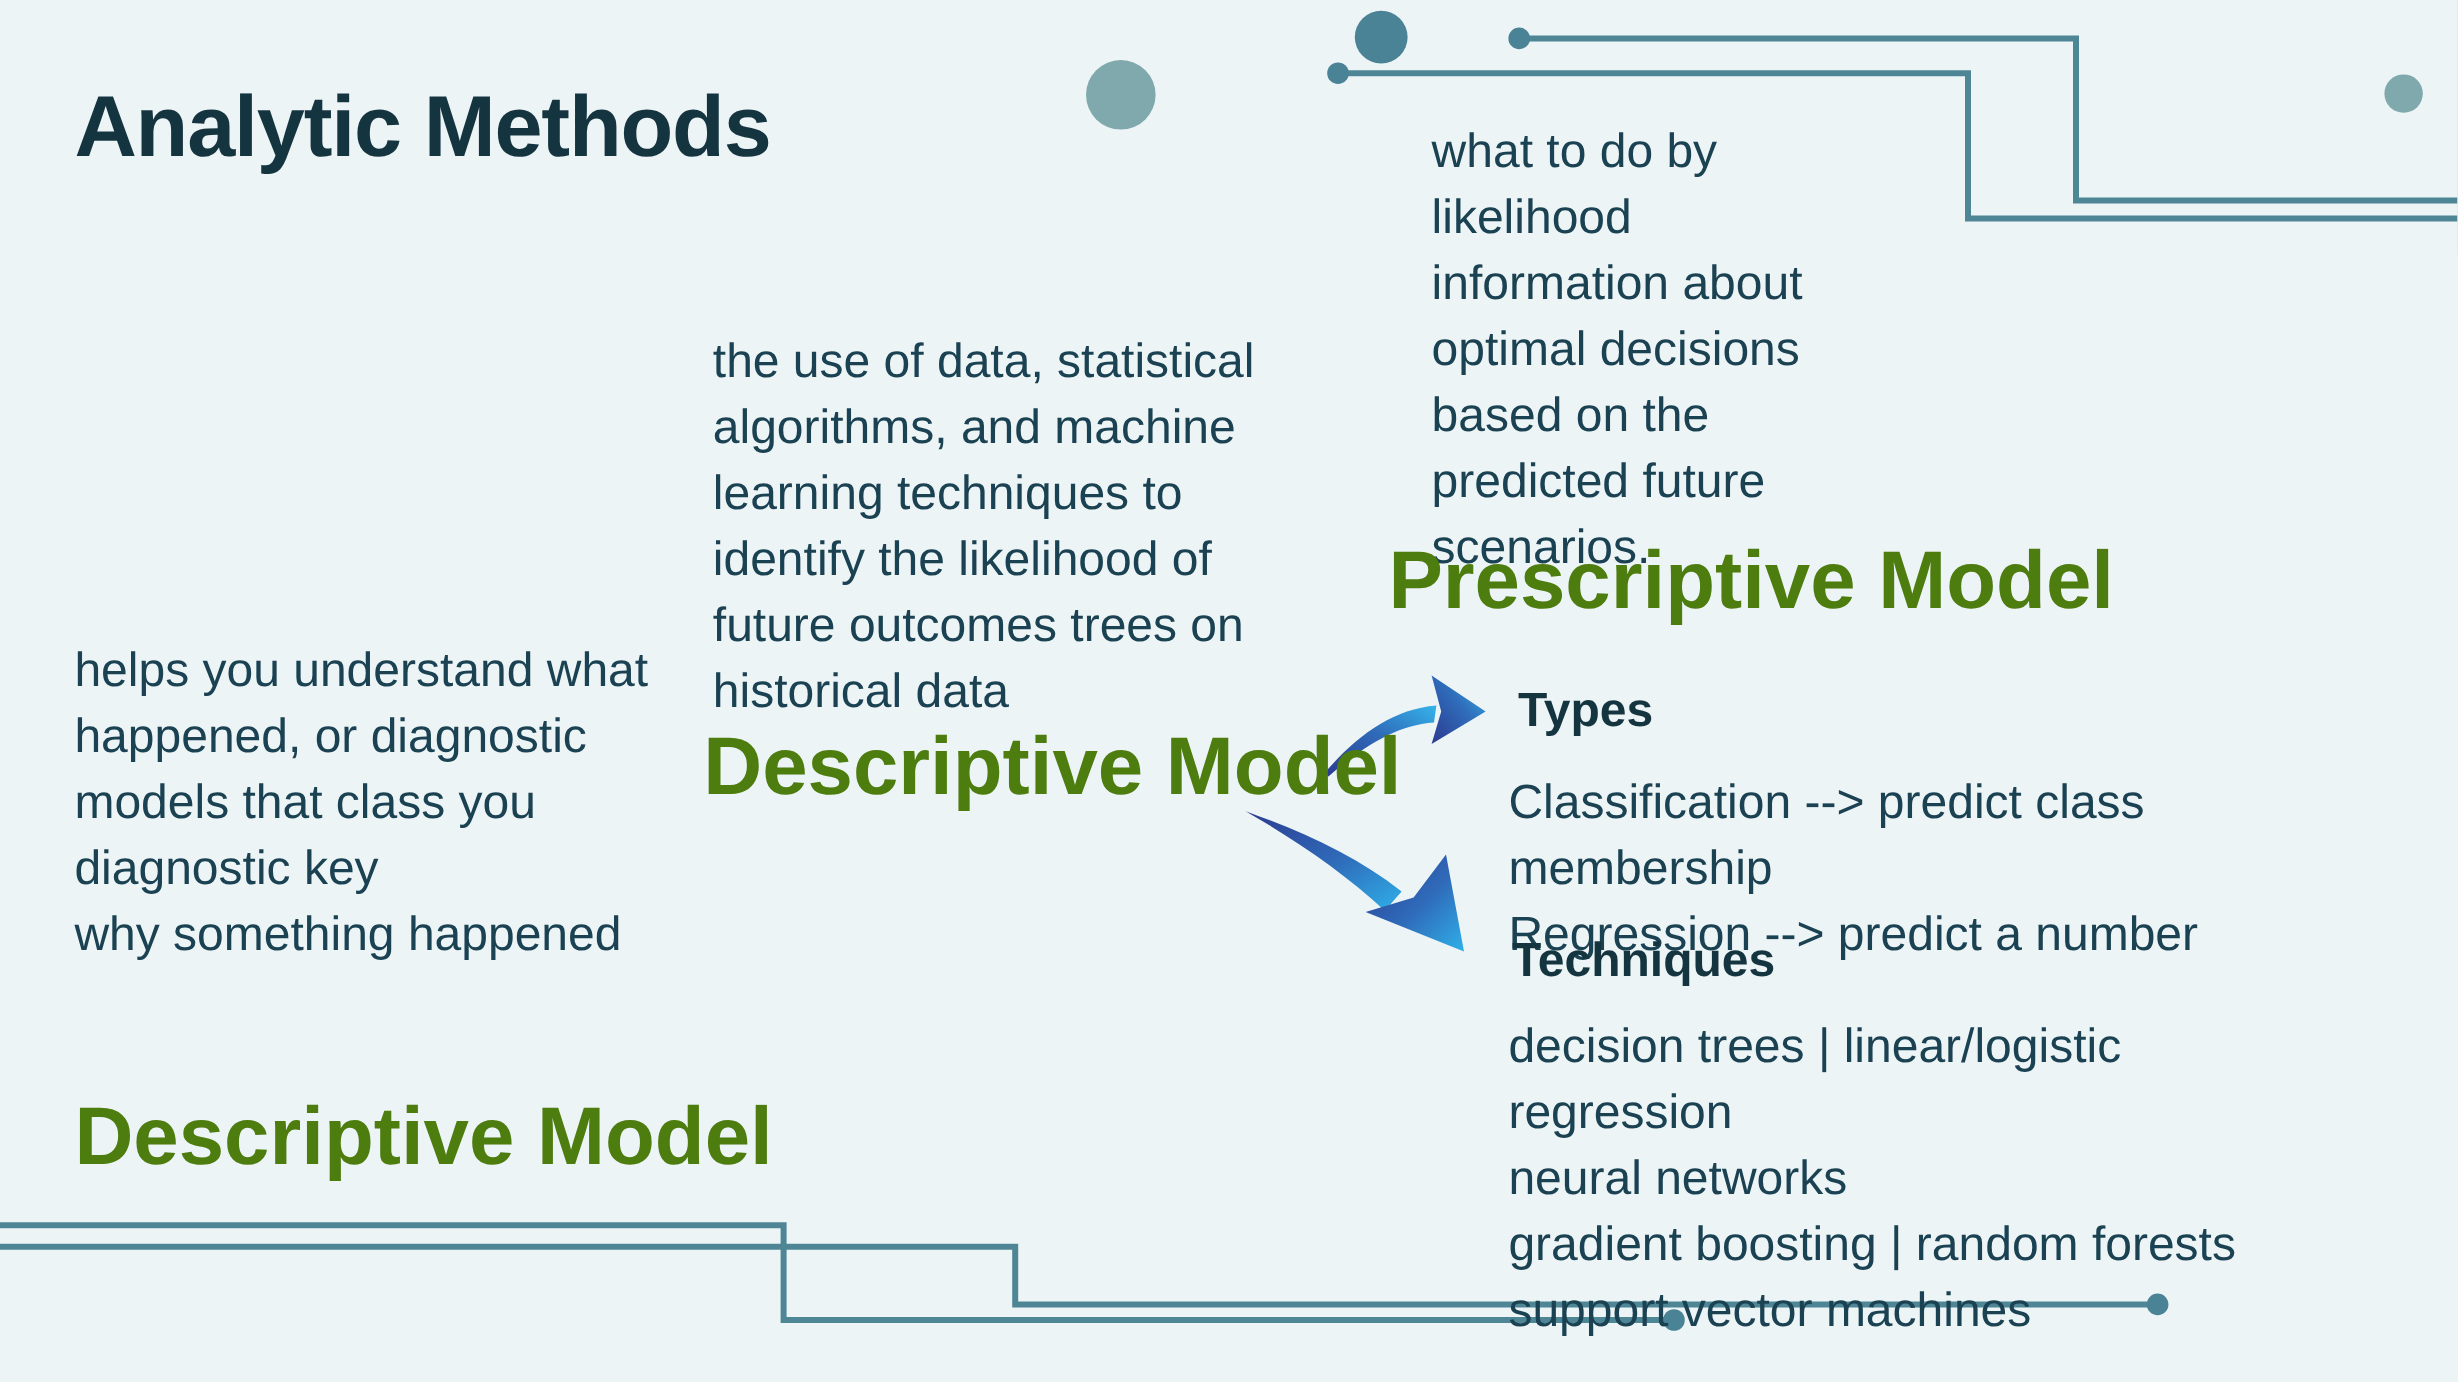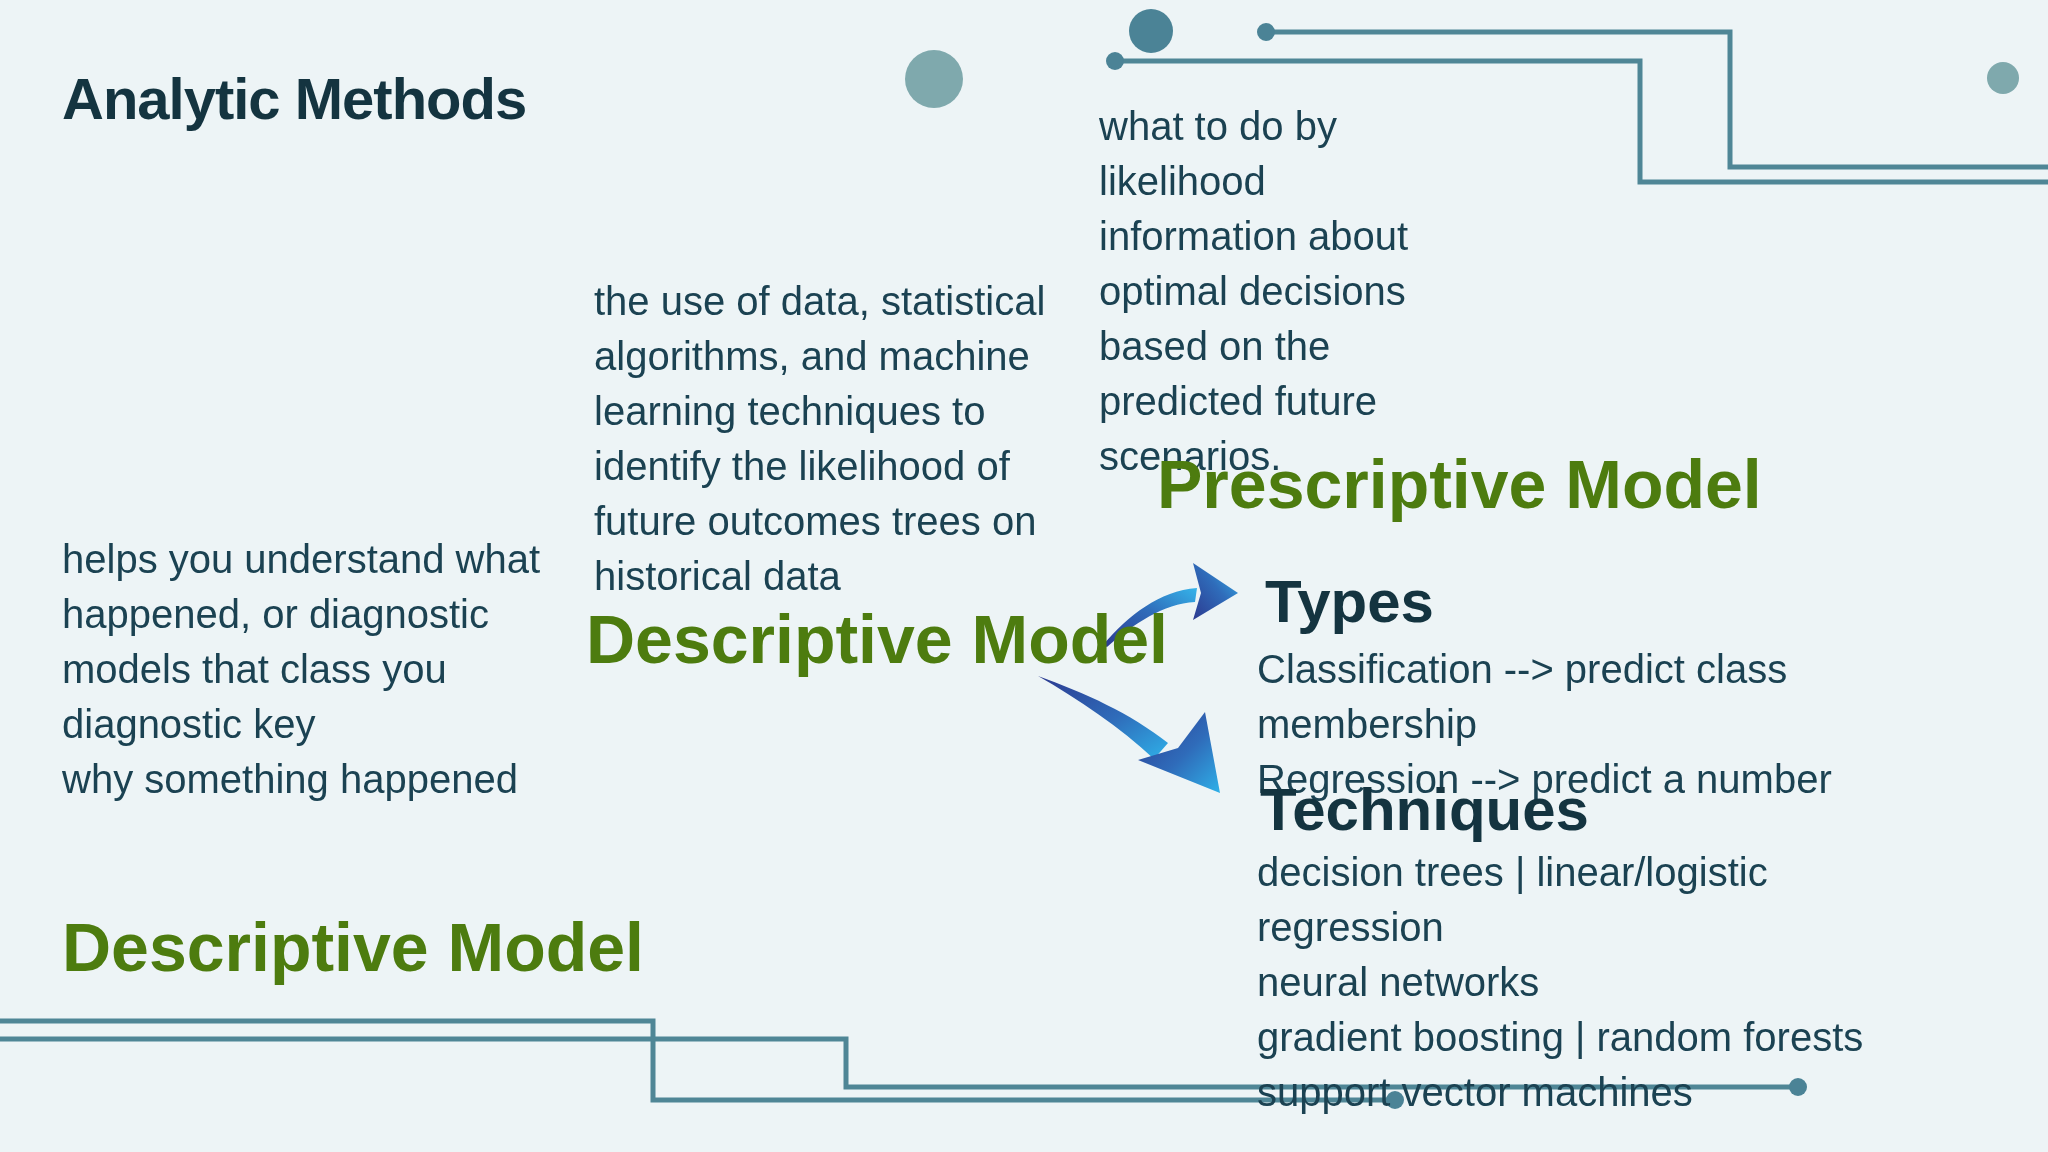--- a/index.html
+++ b/index.html
@@ -6,37 +6,37 @@
   .slide{
     position:relative;
     width:2048px;height:1152px;
     background:#edf4f6;
     overflow:hidden;
     font-family:"Liberation Sans", sans-serif;
   }
   .decor{position:absolute;left:0;top:0;pointer-events:none;}
   .title{
     position:absolute;left:62px;top:70px;margin:0;
-    font-size:58px;font-weight:700;line-height:1;
+    font-size:72px;font-weight:700;line-height:1;
     color:#143440;letter-spacing:-1px;z-index:2;
   }
   .para{
     position:absolute;z-index:2;
     font-size:40px;line-height:55px;color:#1b4252;
     white-space:nowrap;
   }
   .para .line{height:55px;}
   .model-heading{
     position:absolute;z-index:2;margin:0;
     font-size:68px;font-weight:700;line-height:1;
     color:#4d7c0f;white-space:nowrap;
   }
   .sub-heading{
     position:absolute;z-index:2;margin:0;
-    font-size:60px;font-weight:700;line-height:1;
+    font-size:40px;font-weight:700;line-height:1;
     color:#143440;white-space:nowrap;
   }
   .arrow{position:absolute;z-index:1;pointer-events:none;}
 </style>
 </head>
 <body>
 
 <div class="slide">
 
   <svg class="decor" width="2048" height="1152" viewBox="0 0 2048 1152">
@@ -69,21 +69,21 @@
   <div class="para" style="left:594px;top:274px">
     <div class="line">the use of data, statistical</div>
     <div class="line">algorithms, and machine</div>
     <div class="line">learning techniques to</div>
     <div class="line">identify the likelihood of</div>
     <div class="line">future outcomes trees on</div>
     <div class="line">historical data</div>
   </div>
   <h2 class="model-heading" style="left:586px;top:605px">Descriptive Model</h2>
 
-  <div class="para" style="left:1099px;top:99px">
+  <div class="para" style="left:1193px;top:99px">
     <div class="line">what to do by</div>
     <div class="line">likelihood</div>
     <div class="line">information about</div>
     <div class="line">optimal decisions</div>
     <div class="line">based on the</div>
     <div class="line">predicted future</div>
     <div class="line">scenarios.</div>
   </div>
   <h2 class="model-heading" style="left:1157px;top:450px">Prescriptive Model</h2>
 

